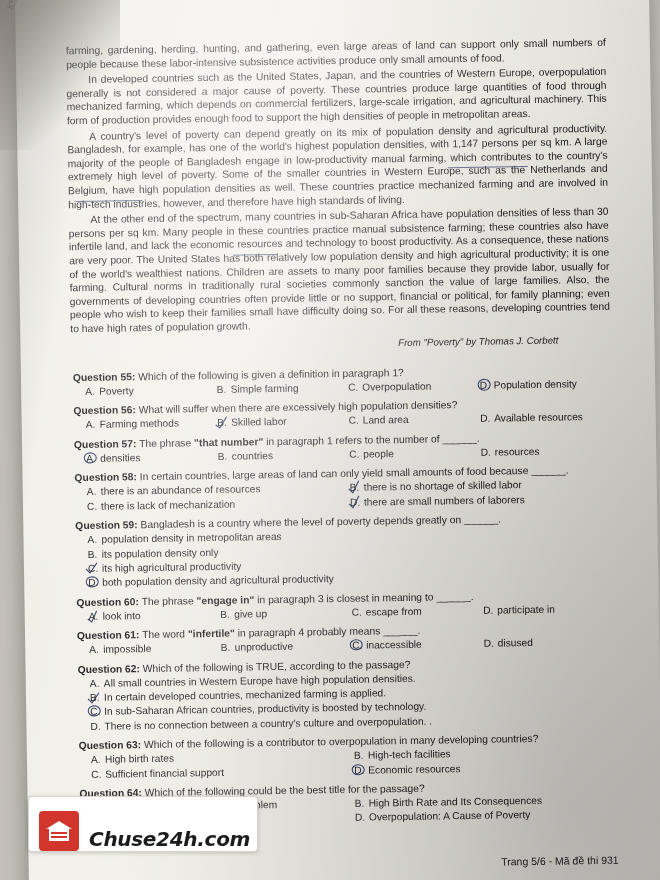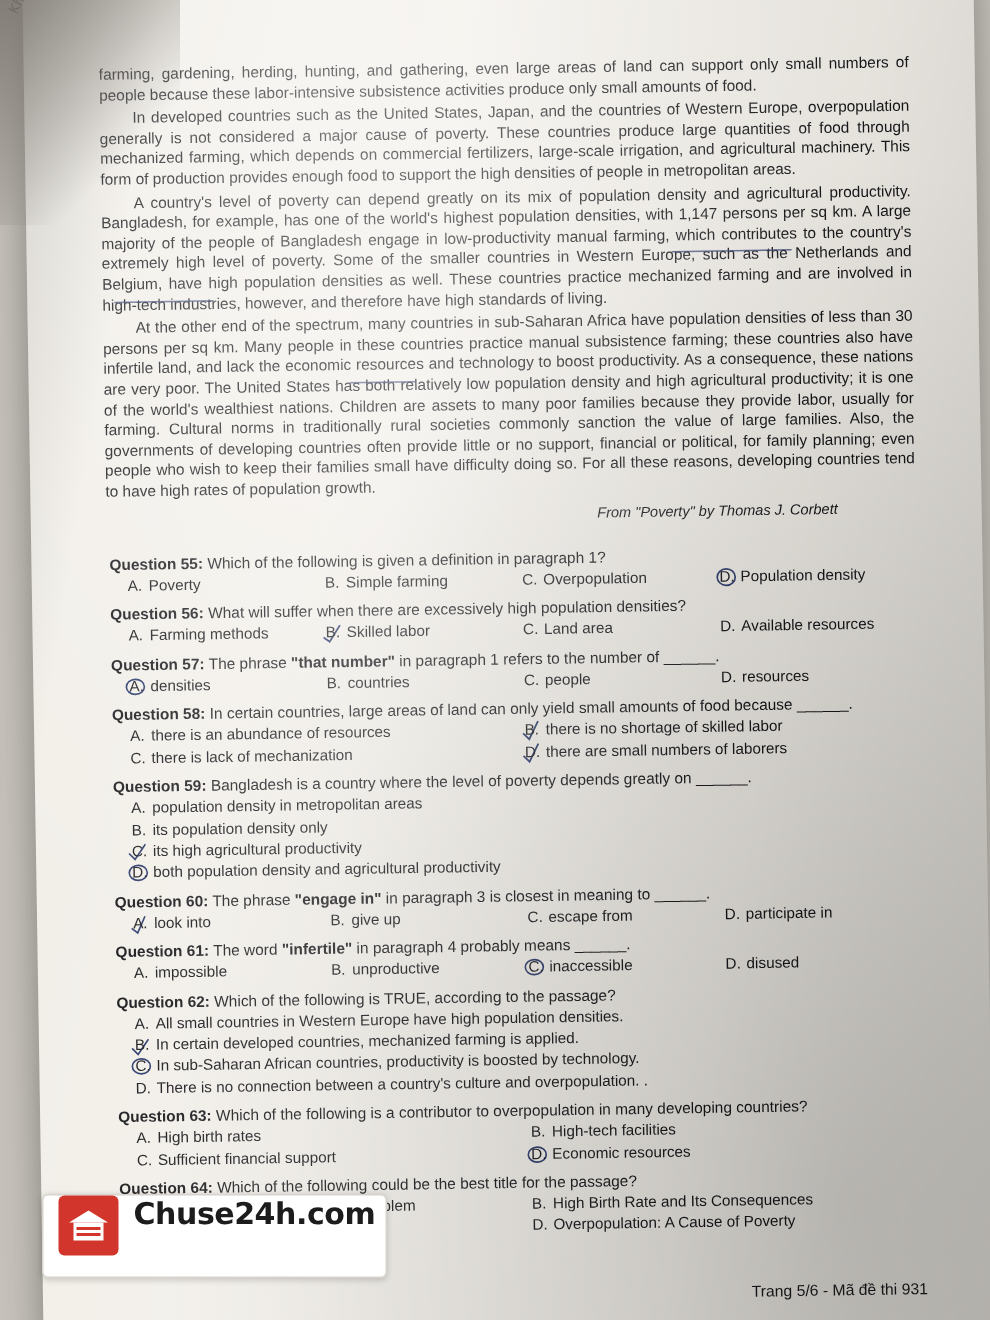--- a/index.html
+++ b/index.html
@@ -140,25 +140,26 @@
   .brand {
     position: absolute;
     left: 28px;
     bottom: 28px;
     width: 230px;
     height: 56px;
     background: #ffffff;
     border: 1px solid #d8d4cd;
     border-radius: 4px;
     display: flex;
-    align-items: flex-start;
+    align-items: flex-end;
     gap: 10px;
     padding: 0 10px;
     box-sizing: border-box;
     box-shadow: 0 1px 4px rgba(0,0,0,0.18);
+    font-style: italic;
   }
   .brand-logo {
     width: 40px;
     height: 40px;
     background: #d1352b;
     border-radius: 4px;
     position: relative;
     flex: 0 0 auto;
   }
   .brand-logo .house {

